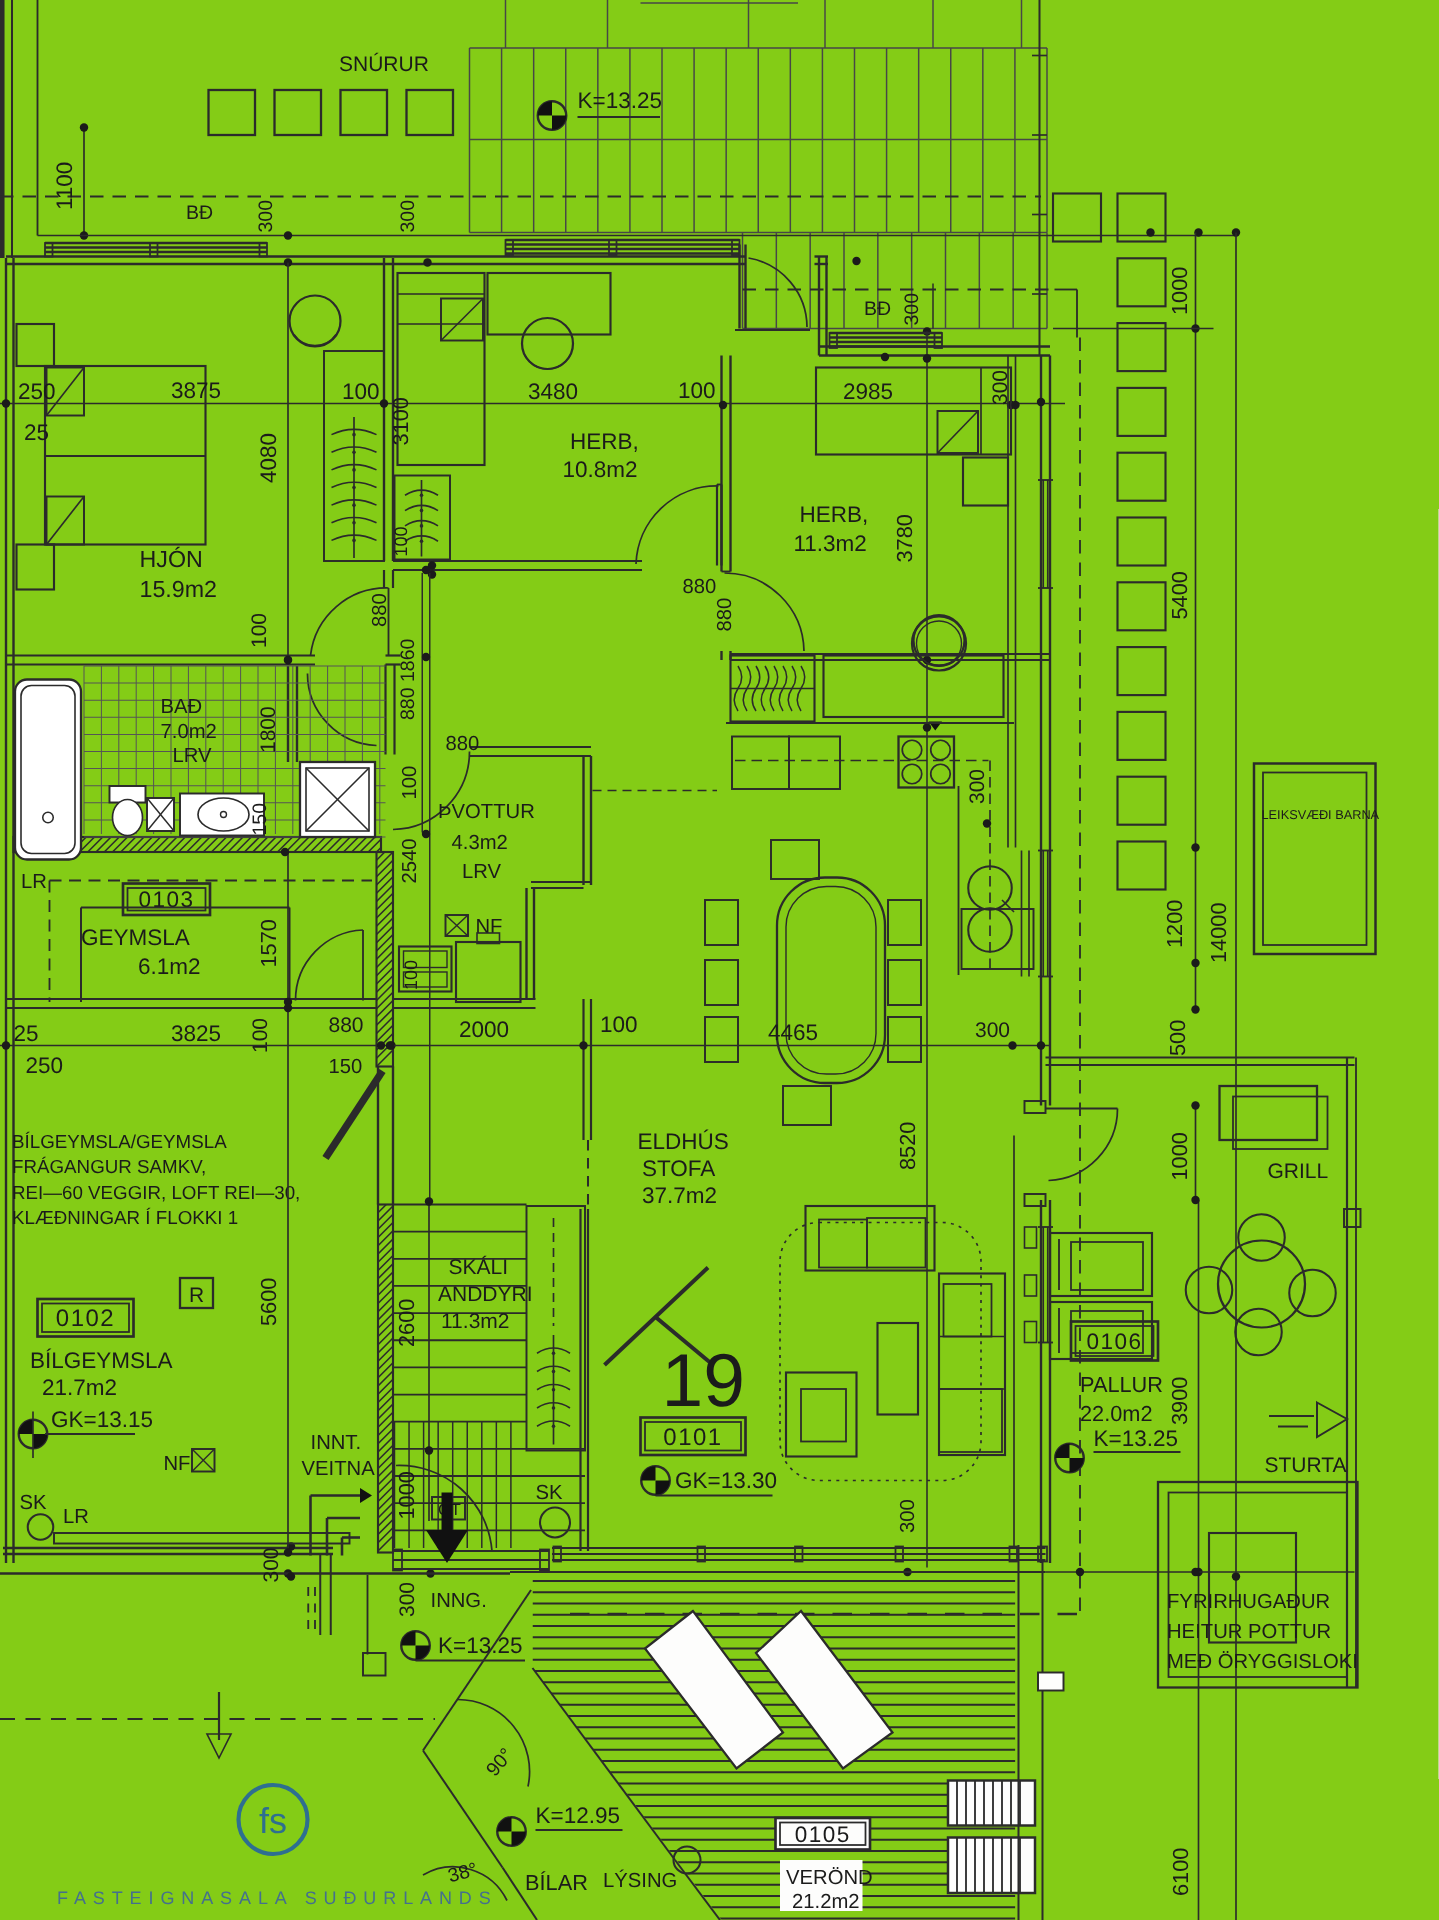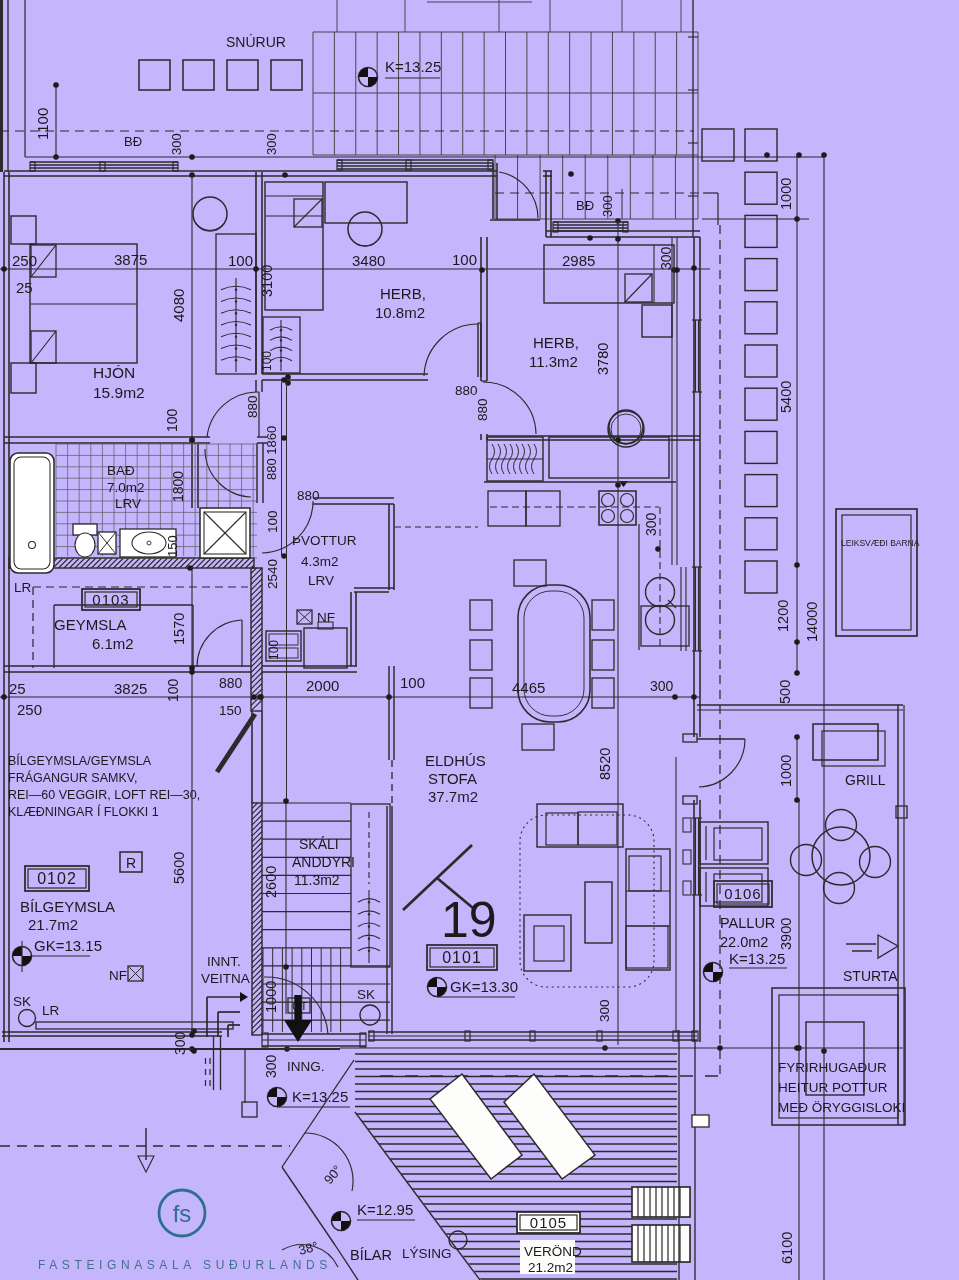--- a/index.html
+++ b/index.html
@@ -1,14 +1,14 @@
 <!DOCTYPE html>
 <html><head><meta charset="utf-8"><style>
 html,body{margin:0;padding:0;background:#e8e8e8;}
-#page{width:959px;height:1280px;background:#c4b5fd;position:relative;overflow:hidden;}
+#page{width:959px;height:1280px;background:#84cc16;position:relative;overflow:hidden;}
 svg{display:block;}
 text{font-family:"Liberation Sans",sans-serif;}
 </style></head><body>
 <div id="page">
 <svg width="959" height="1280" viewBox="0 0 959 1280">
 
 <g>
         <line x1="1.5" y1="0" x2="1.5" y2="172" stroke="#2b2b2b" stroke-width="3.05"></line>
         <line x1="8" y1="0" x2="8" y2="172" stroke="#2b2b2b" stroke-width="1.34"></line>
         <line x1="25" y1="0" x2="25" y2="157" stroke="#2b2b2b" stroke-width="1.22"></line>

